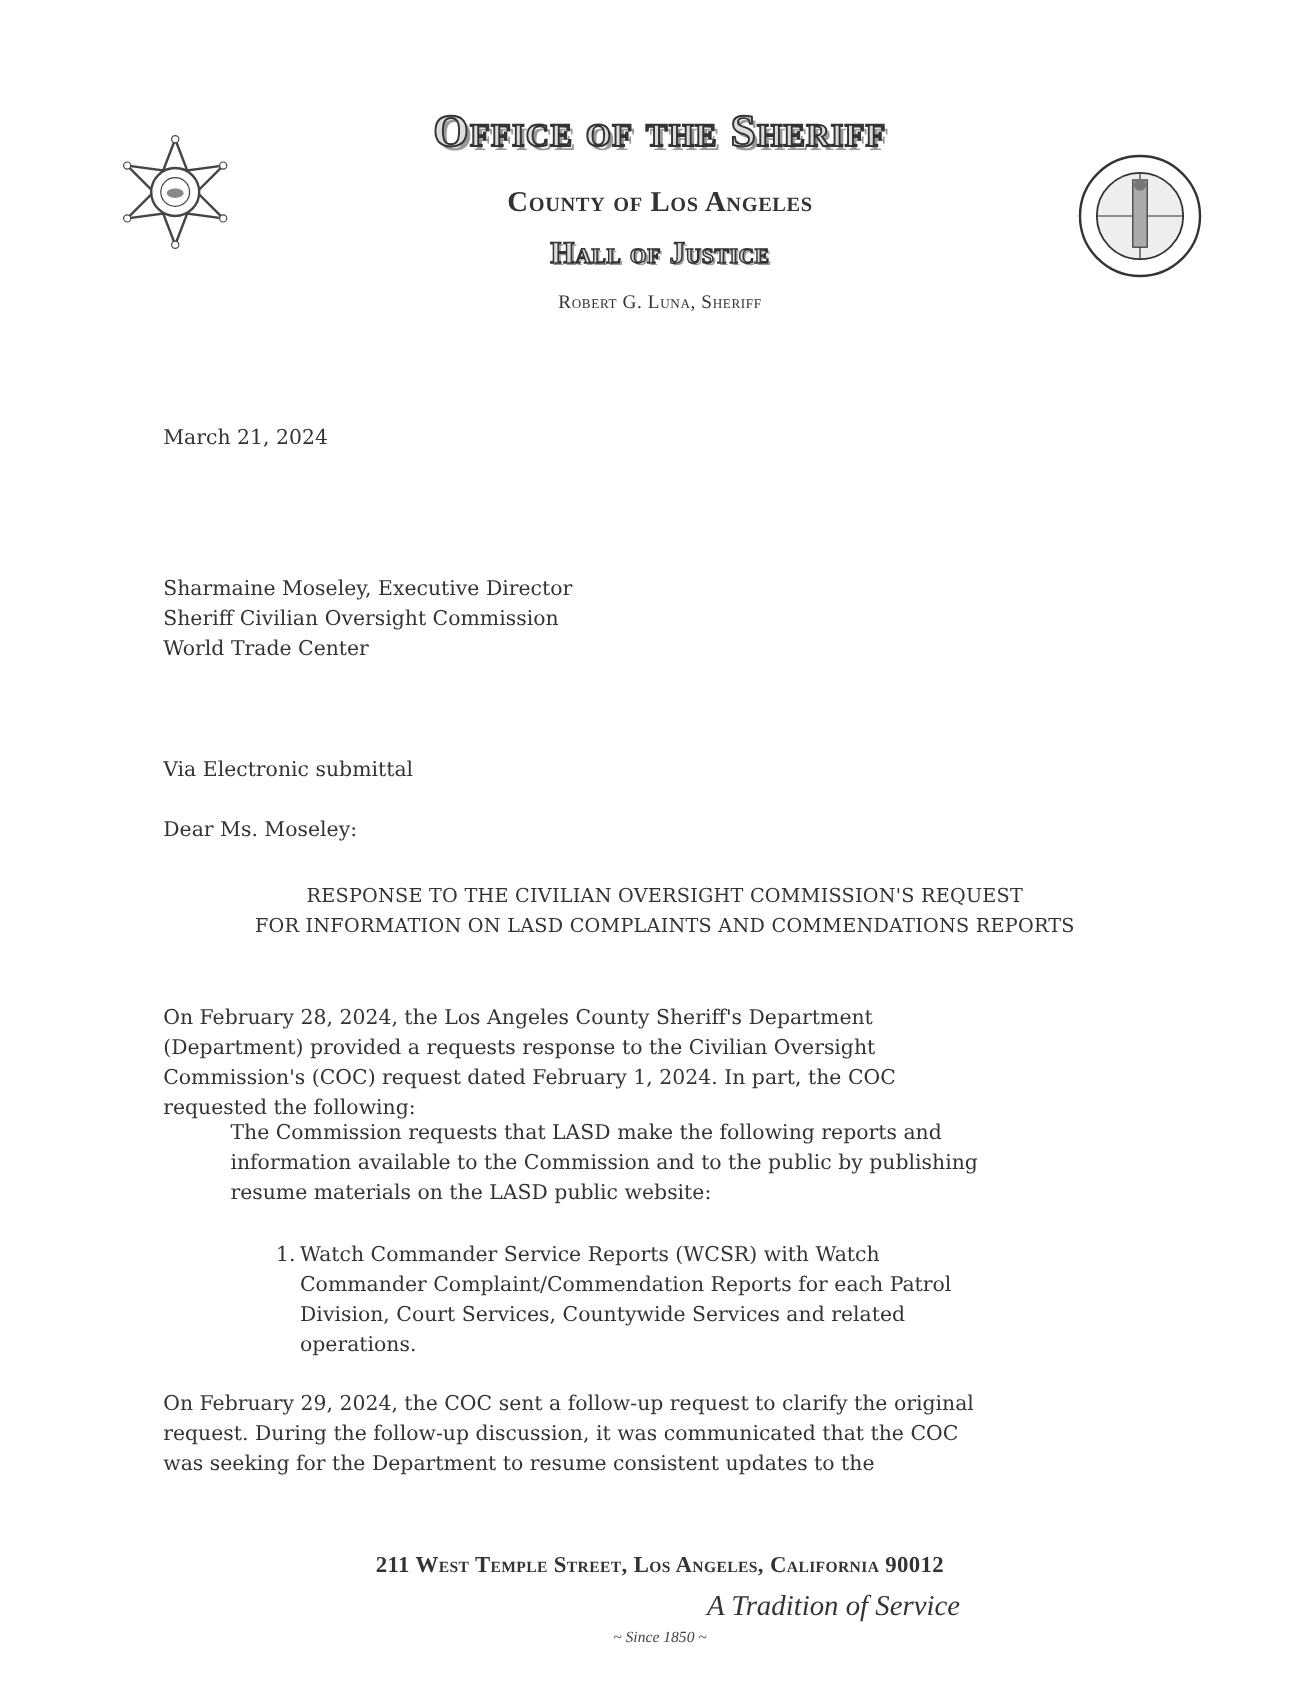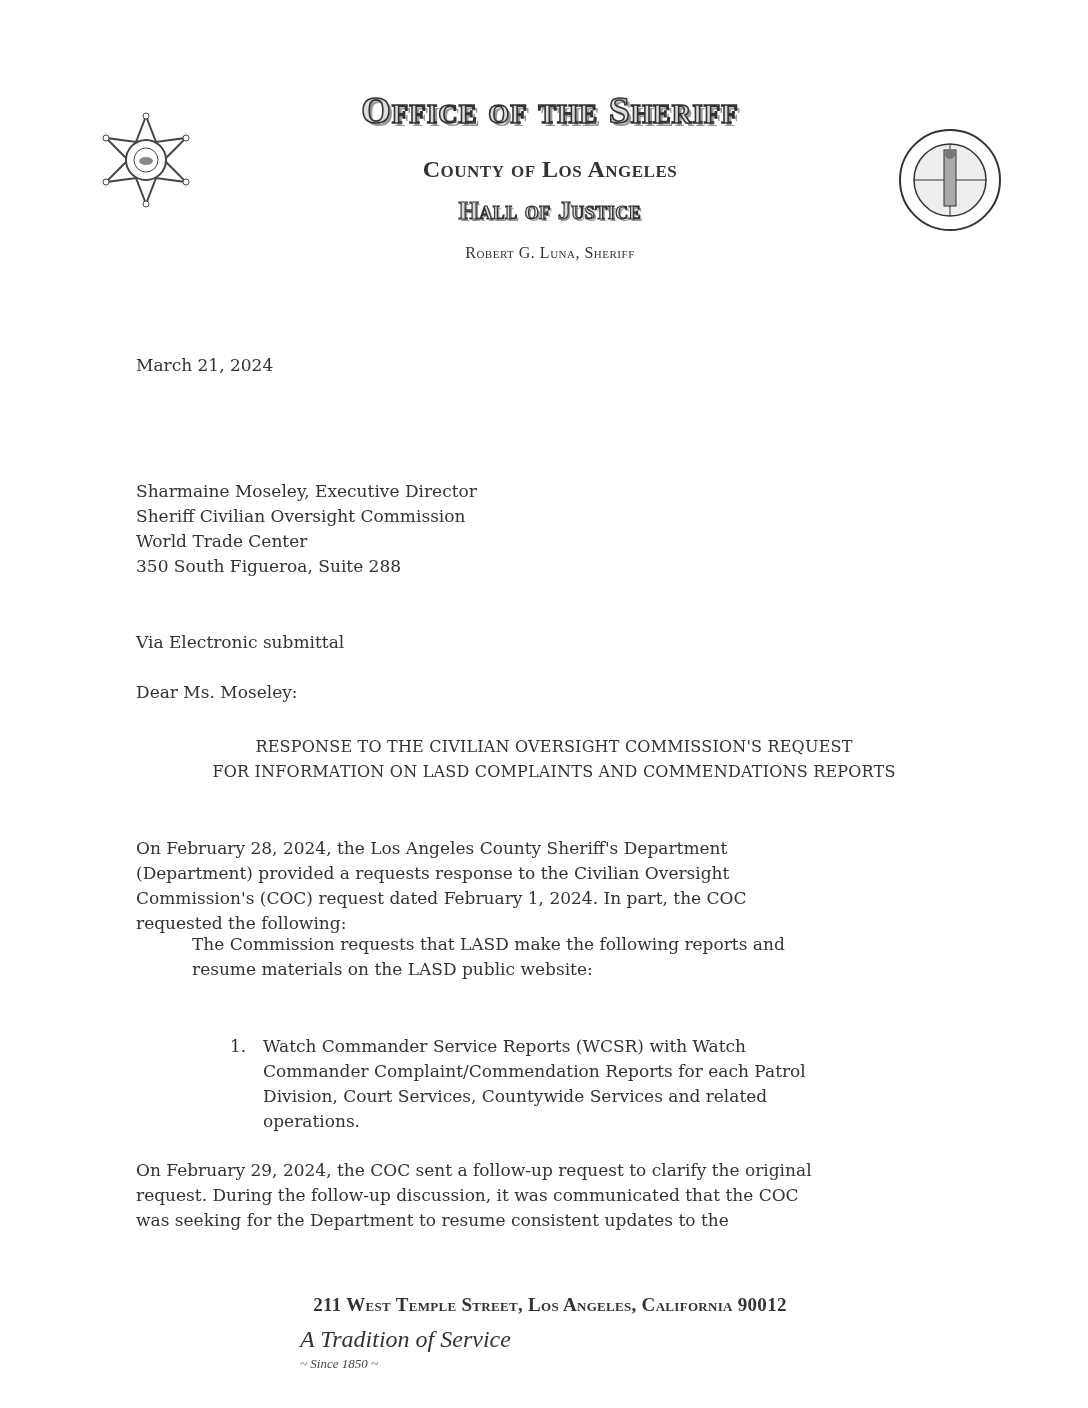--- a/index.html
+++ b/index.html
@@ -21,27 +21,27 @@
   .txt { font-family:"DejaVu Serif", serif; font-size:17px; line-height:25px; color:#333; }
   .date { left:136px; top:353px;text-align:center; }
   .addr { left:136px; top:479px; }
   .via { left:136px; top:630px; }
   .salute { left:136px; top:680px; }
   .subject { left:136px; top:734px; width:836px; text-align:center; font-size:16px; line-height:25px; letter-spacing:0.2px; }
   .para1 { left:136px; top:836px; width:830px; }
   .quote { left:192px; top:932px; width:780px; }
   .list { left:230px; top:1034px; width:740px; }
   .list-num { position:absolute; left:0; top:0; }
-  .list-text { margin-left:33px; }
+  .list-text { margin-left:20px; }
   .para2 { left:136px; top:1158px; width:840px; }
   .footer-addr { left:200px; top:1294px; width:700px; text-align:center; font-family:"Liberation Serif", serif;
     font-size:19px; font-variant:small-caps; color:#333; font-weight:bold; letter-spacing:0.3px; }
-  .motto { left:300px; top:1326px; width:500px; text-align:left; font-family:"Liberation Serif", serif;
+  .motto { left:300px; top:1326px; width:500px; text-align:right; font-family:"Liberation Serif", serif;
     font-style:italic; font-size:24px; color:#333; }
-  .since { left:300px; top:1356px; width:500px; text-align:left; font-family:"Liberation Serif", serif;
+  .since { left:300px; top:1356px; width:500px; text-align:center; font-family:"Liberation Serif", serif;
     font-style:italic; font-size:13px; color:#444; }
   p.line { margin:0; white-space:nowrap; }
 </style>
 </head>
 <body>
 
 <div class="abs badge">
   <svg width="96" height="96" viewBox="0 0 96 96">
     <polygon points="48,4 58,30 88,26 66,48 88,70 58,66 48,92 38,66 8,70 30,48 8,26 38,30" fill="#fff" stroke="#444" stroke-width="2"></polygon>
     <circle cx="48" cy="4" r="3" fill="#fff" stroke="#444"></circle>
@@ -71,40 +71,40 @@
     <circle cx="52" cy="26" r="5" fill="#777"></circle>
   </svg>
 </div>
 
 <div class="abs txt date">March 21, 2024</div>
 
 <div class="abs txt addr">
   <p class="line">Sharmaine Moseley, Executive Director</p>
   <p class="line">Sheriff Civilian Oversight Commission</p>
   <p class="line">World Trade Center</p>
-  <p class="line">350 South Figueroa, Suite 288</p>
 </div>
 
 <div class="abs txt via">Via Electronic submittal</div>
 <div class="abs txt salute">Dear Ms. Moseley:</div>
 
 <div class="abs txt subject">
   <p class="line">RESPONSE TO THE CIVILIAN OVERSIGHT COMMISSION'S REQUEST</p>
   <p class="line">FOR INFORMATION ON LASD COMPLAINTS AND COMMENDATIONS REPORTS</p>
 </div>
 
 <div class="abs txt para1">
   <p class="line">On February 28, 2024, the Los Angeles County Sheriff's Department</p>
   <p class="line">(Department) provided a requests response to the Civilian Oversight</p>
   <p class="line">Commission's (COC) request dated February 1, 2024.  In part, the COC</p>
   <p class="line">requested the following:</p>
 </div>
 
 <div class="abs txt quote">
   <p class="line">The Commission requests that LASD make the following reports and</p>
+  <p class="line">information available to the Commission and to the public by publishing</p>
   <p class="line">resume materials on the LASD public website:</p>
 </div>
 
 <div class="abs txt list">
   <span class="list-num">1.</span>
   <div class="list-text">
     <p class="line">Watch Commander Service Reports (WCSR) with Watch</p>
     <p class="line">Commander Complaint/Commendation Reports for each Patrol</p>
     <p class="line">Division, Court Services, Countywide Services and related</p>
     <p class="line">operations.</p>

